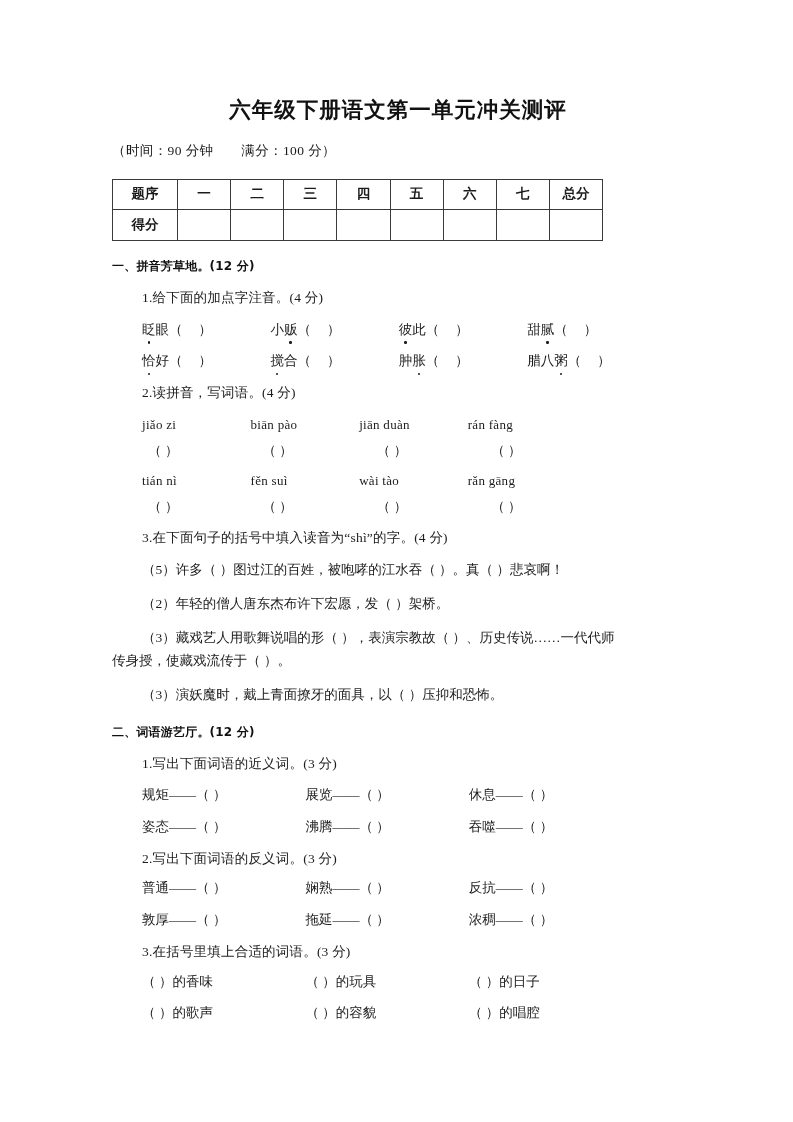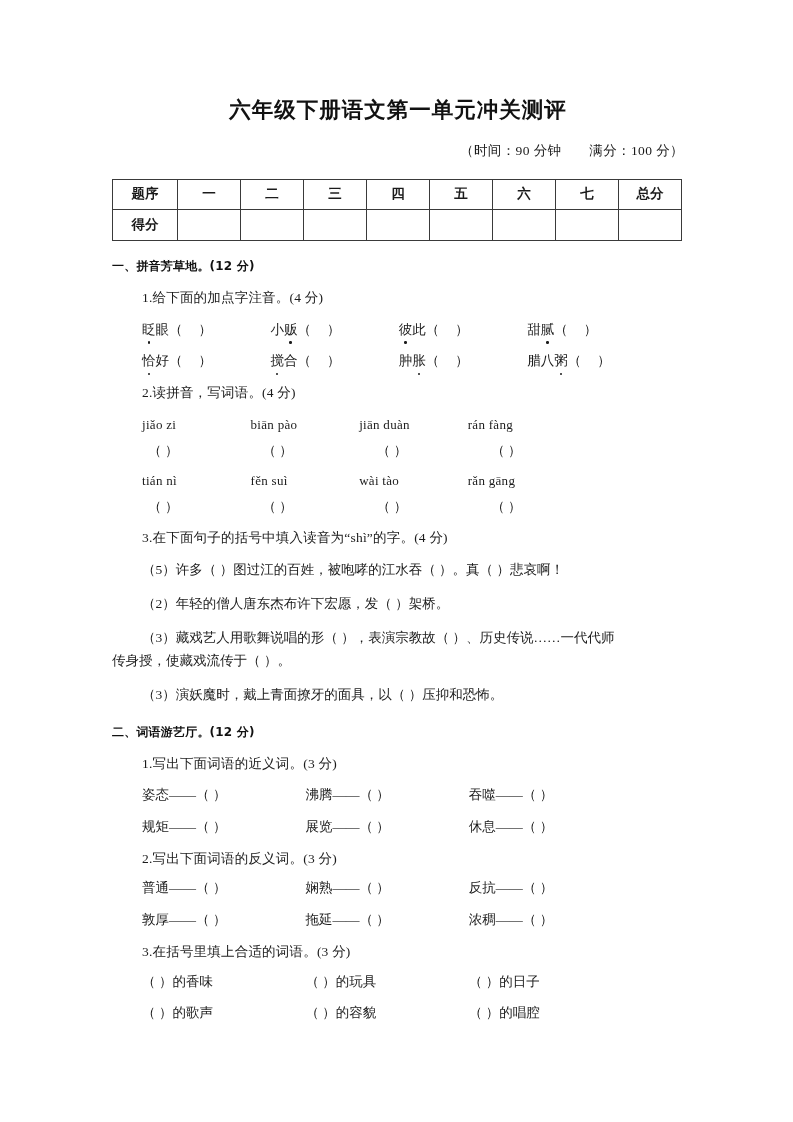--- a/index.html
+++ b/index.html
@@ -36,30 +36,30 @@
     text-align: center;
     font-family: "DejaVu Sans", "Liberation Sans", sans-serif;
     font-weight: bold;
     font-size: 21.5px;
     letter-spacing: 1px;
     color: #111111;
     line-height: 1.3;
   }
   .doc-subtitle {
     margin-top: 18px;
-    text-align: right;
+    text-align: left;
     font-size: 13.5px;
     color: #1b1b1b;
     letter-spacing: 0.4px;
   }
 
   
   .score-table {
     margin-top: 19px;
-    width: 570px;
+    width: 491px;
     border-collapse: collapse;
     table-layout: fixed;
   }
   .score-table td {
     border: 1px solid #3a3a3a;
     height: 29px;
     text-align: center;
     vertical-align: middle;
     font-size: 13.5px;
     font-family: "DejaVu Sans", "Liberation Sans", sans-serif;
@@ -261,28 +261,28 @@
       <div class="sentence">（3）演妖魔时，戴上青面撩牙的面具，以（       ）压抑和恐怖。</div>
     </div>
 
     <div class="section">
       <div class="section-title">二、词语游艺厅。(12 分)</div>
 
       <div class="question">
         <span class="q-stem">1.写出下面词语的近义词。(3 分)</span>
       </div>
       <div class="item-row">
+        <span class="cell w3b">规矩——（      ）</span>
+        <span class="cell w3b">展览——（      ）</span>
+        <span class="cell">休息——（      ）</span>
+      </div>
+      <div class="item-row">
         <span class="cell w3b">姿态——（      ）</span>
         <span class="cell w3b">沸腾——（      ）</span>
         <span class="cell">吞噬——（      ）</span>
-      </div>
-      <div class="item-row">
-        <span class="cell w3b">规矩——（      ）</span>
-        <span class="cell w3b">展览——（      ）</span>
-        <span class="cell">休息——（      ）</span>
       </div>
 
       <div class="question">
         <span class="q-stem">2.写出下面词语的反义词。(3 分)</span>
       </div>
       <div class="item-row tight">
         <span class="cell w3b">普通——（      ）</span>
         <span class="cell w3b">娴熟——（      ）</span>
         <span class="cell">反抗——（      ）</span>
       </div>

